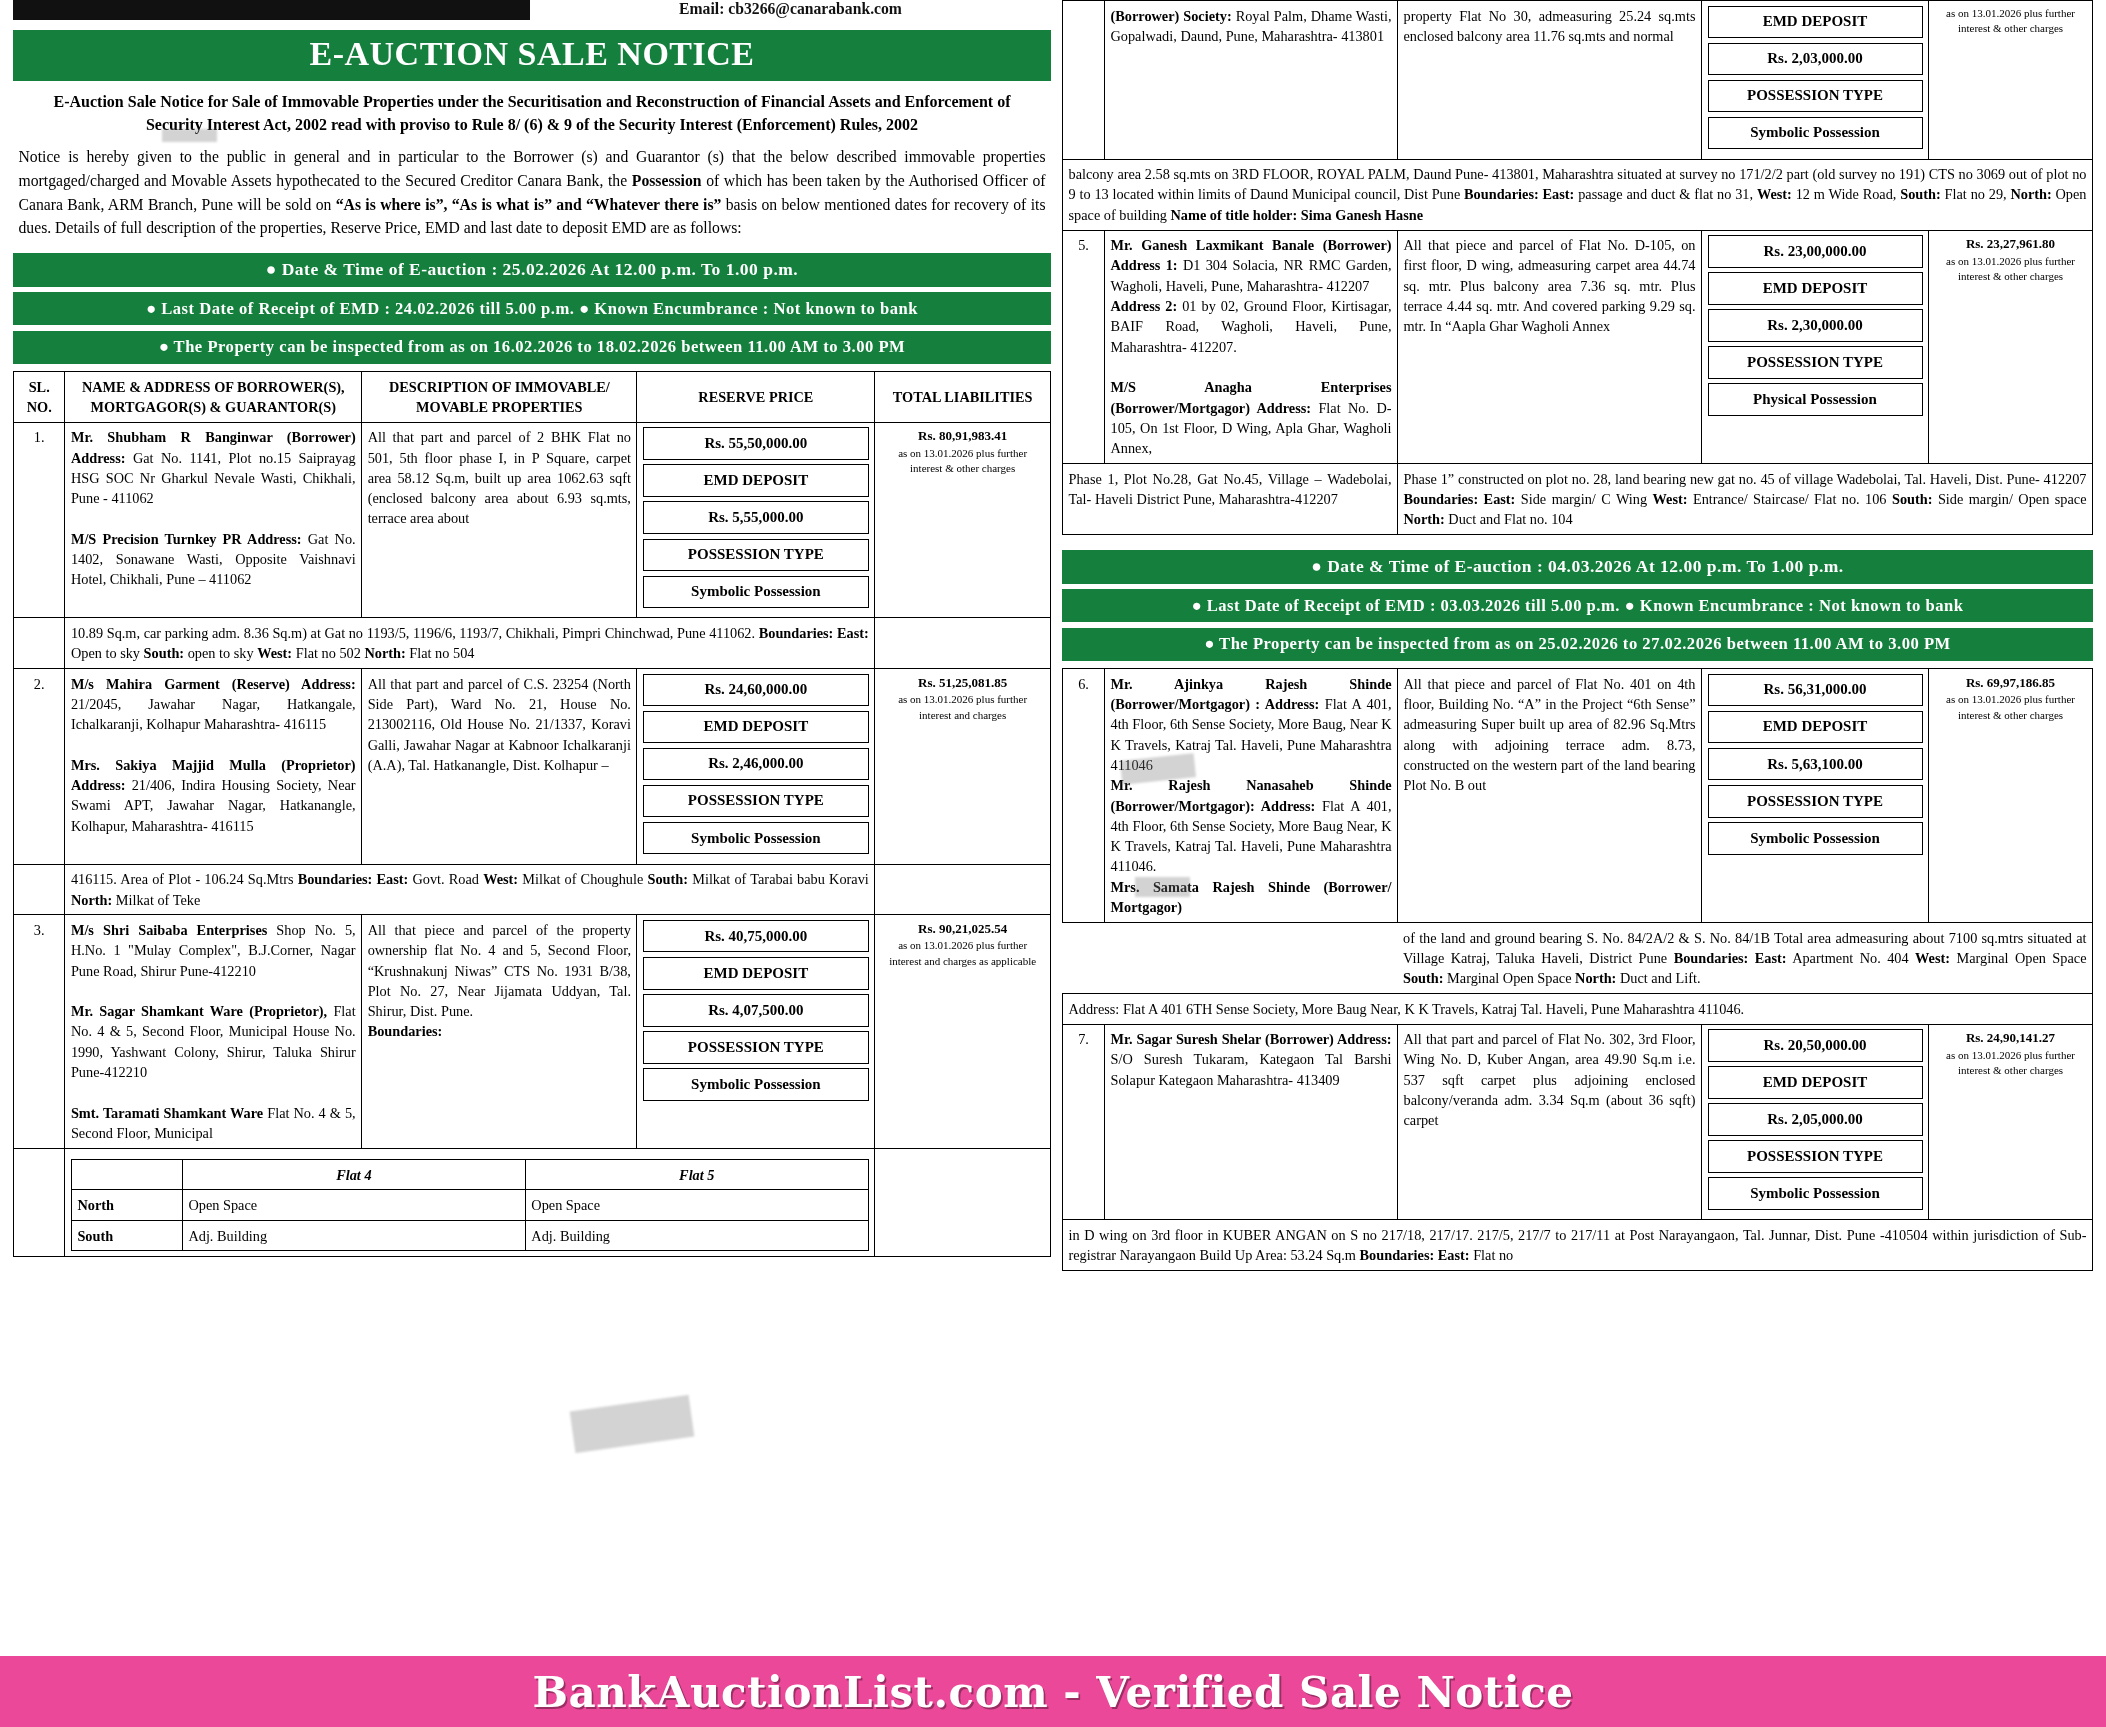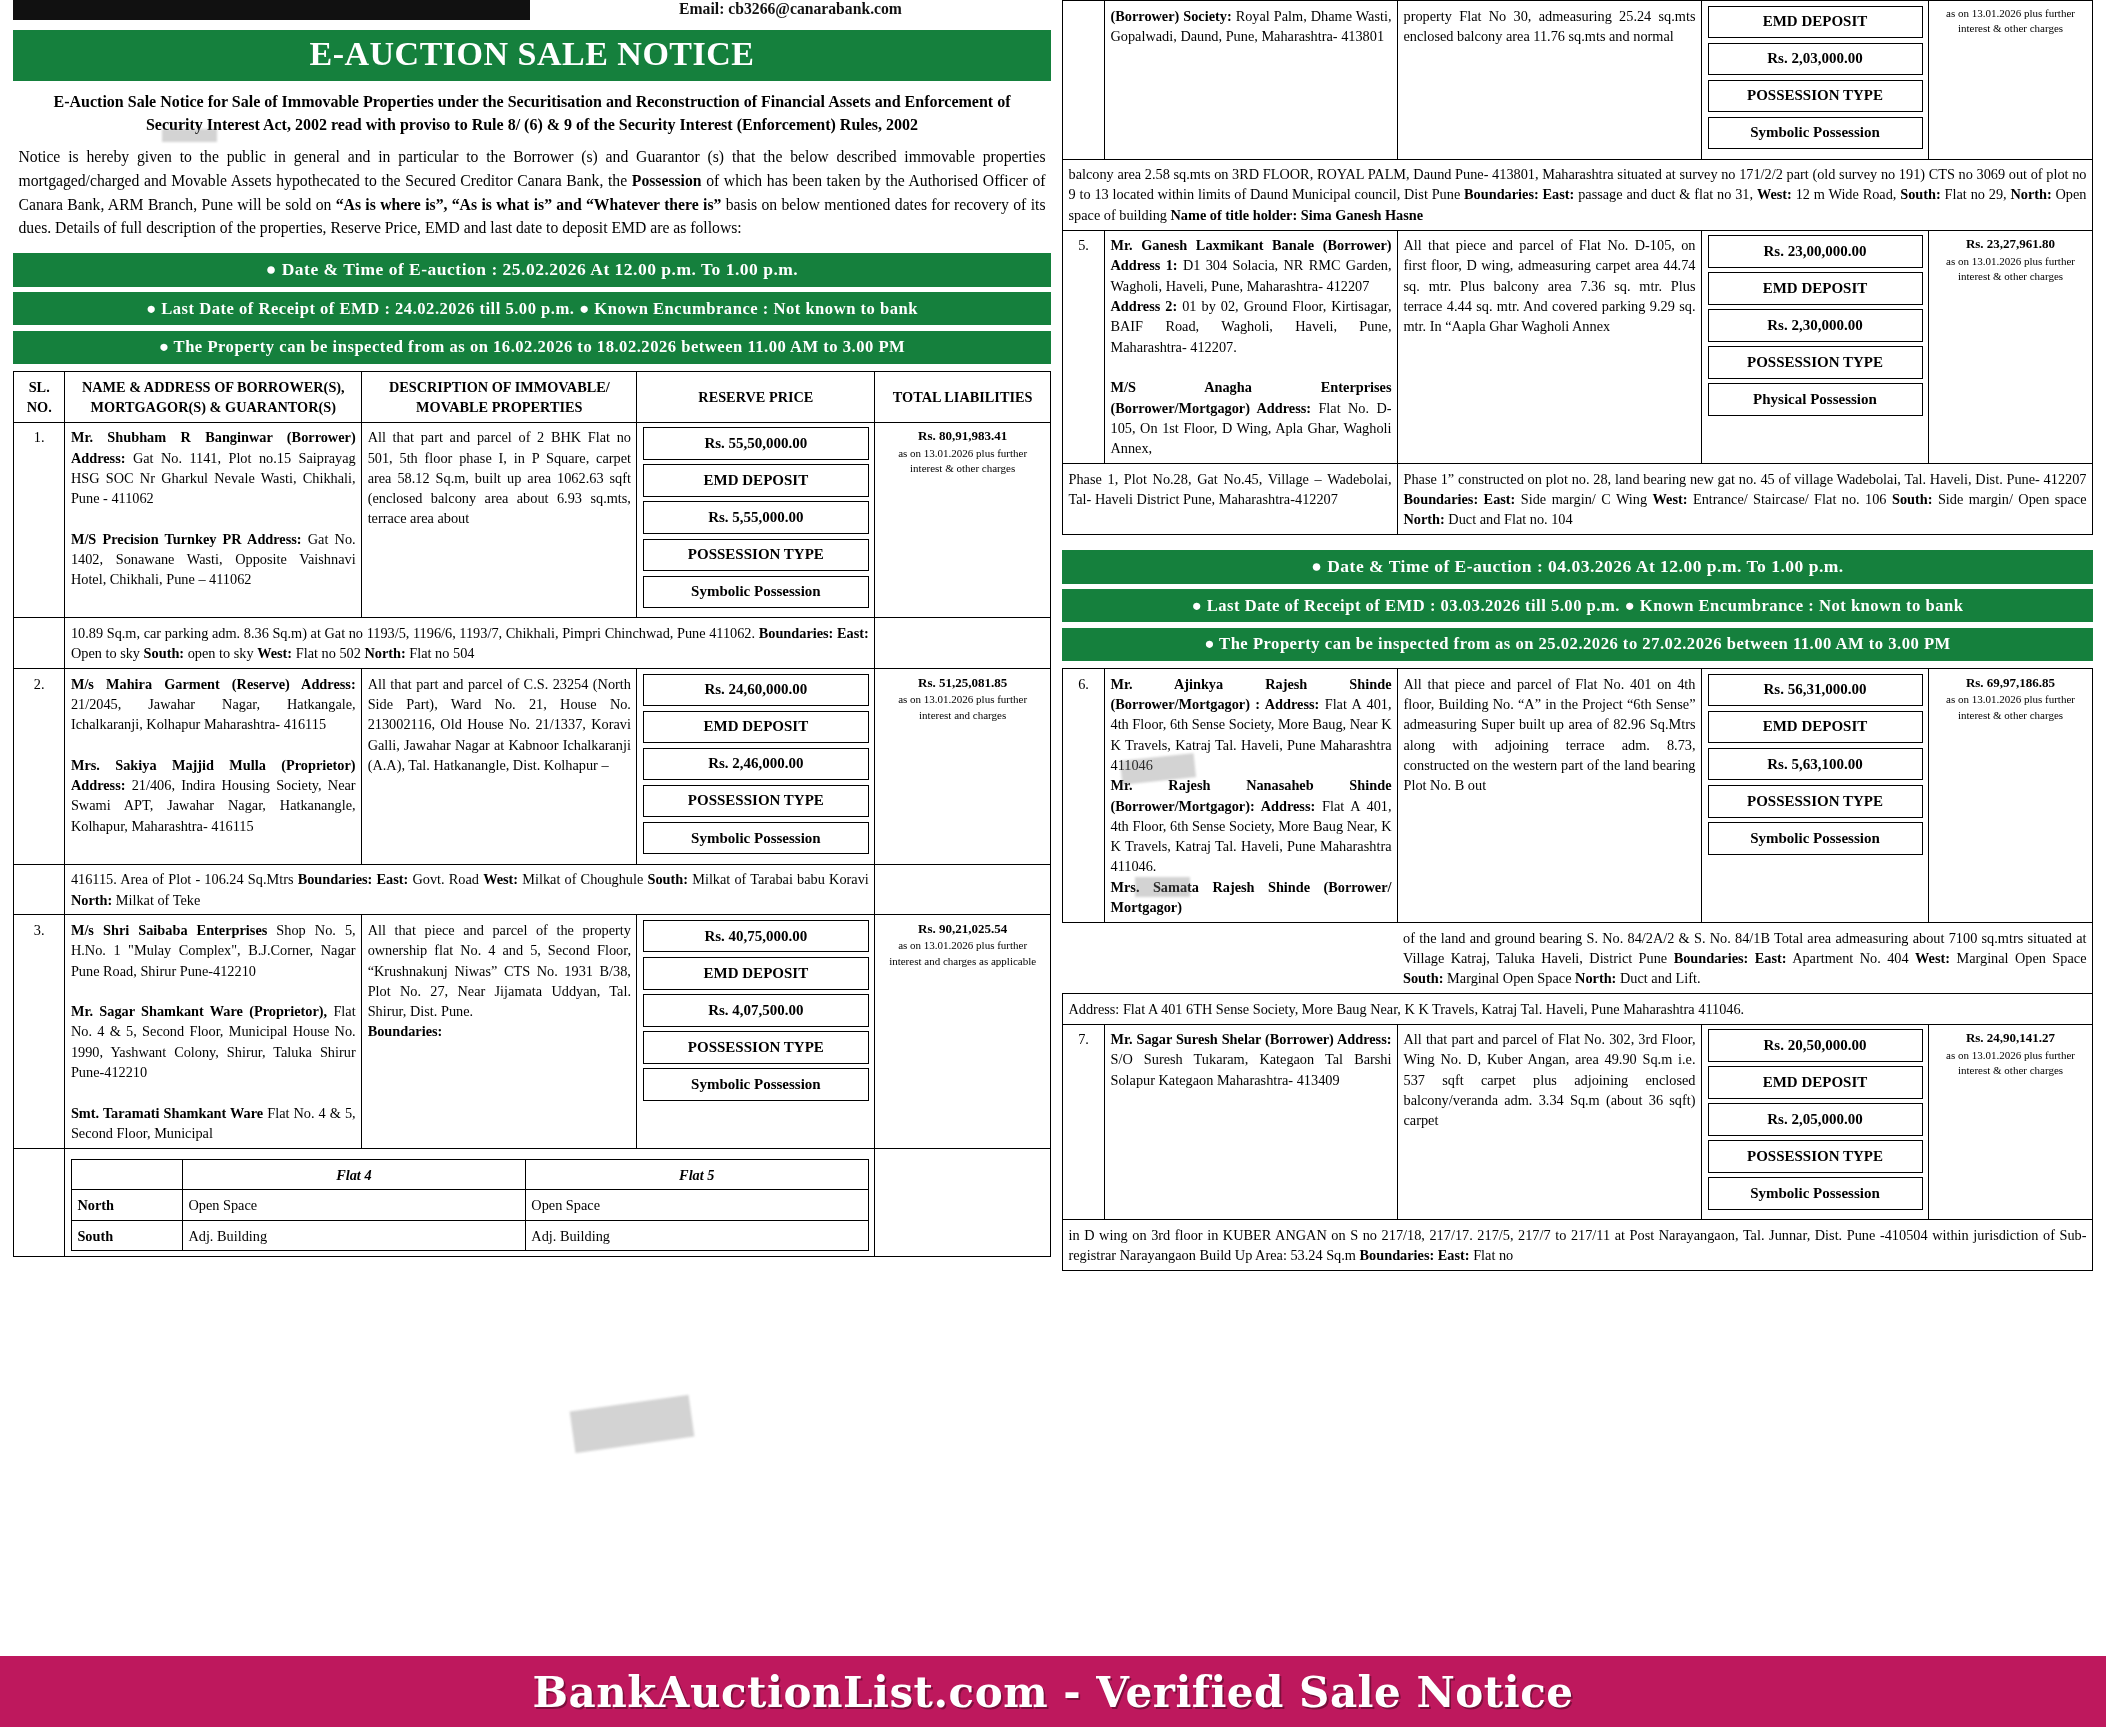--- a/index.html
+++ b/index.html
@@ -73,21 +73,21 @@
   .r-sl { width: 42px; text-align:center; }
   .r-name { width: 293px; }
   .r-desc { width: 304px; }
   .r-price { width: 227px; text-align:center; }
   .r-liab { width: 164px; text-align:center; }
 
   .sep { height: 9.2px; }
 
   .watermark-bar {
     position:absolute; left:0; right:0; bottom:0; height:72px;
-    background:#be185d; color:#fff; display:flex; align-items:center; justify-content:center;
+    background:#ec4899; color:#fff; display:flex; align-items:center; justify-content:center;
     font-family:"DejaVu Serif", serif; font-weight:bold; font-size:42px; letter-spacing:0.5px;
     text-shadow: 1.8px 1.8px 0 rgba(0,0,0,.35);
   }
   .smudge {
     position:absolute; background:rgba(120,120,120,.33);
     filter: blur(0.9px);
   }
 </style>
 </head>
 <body>

